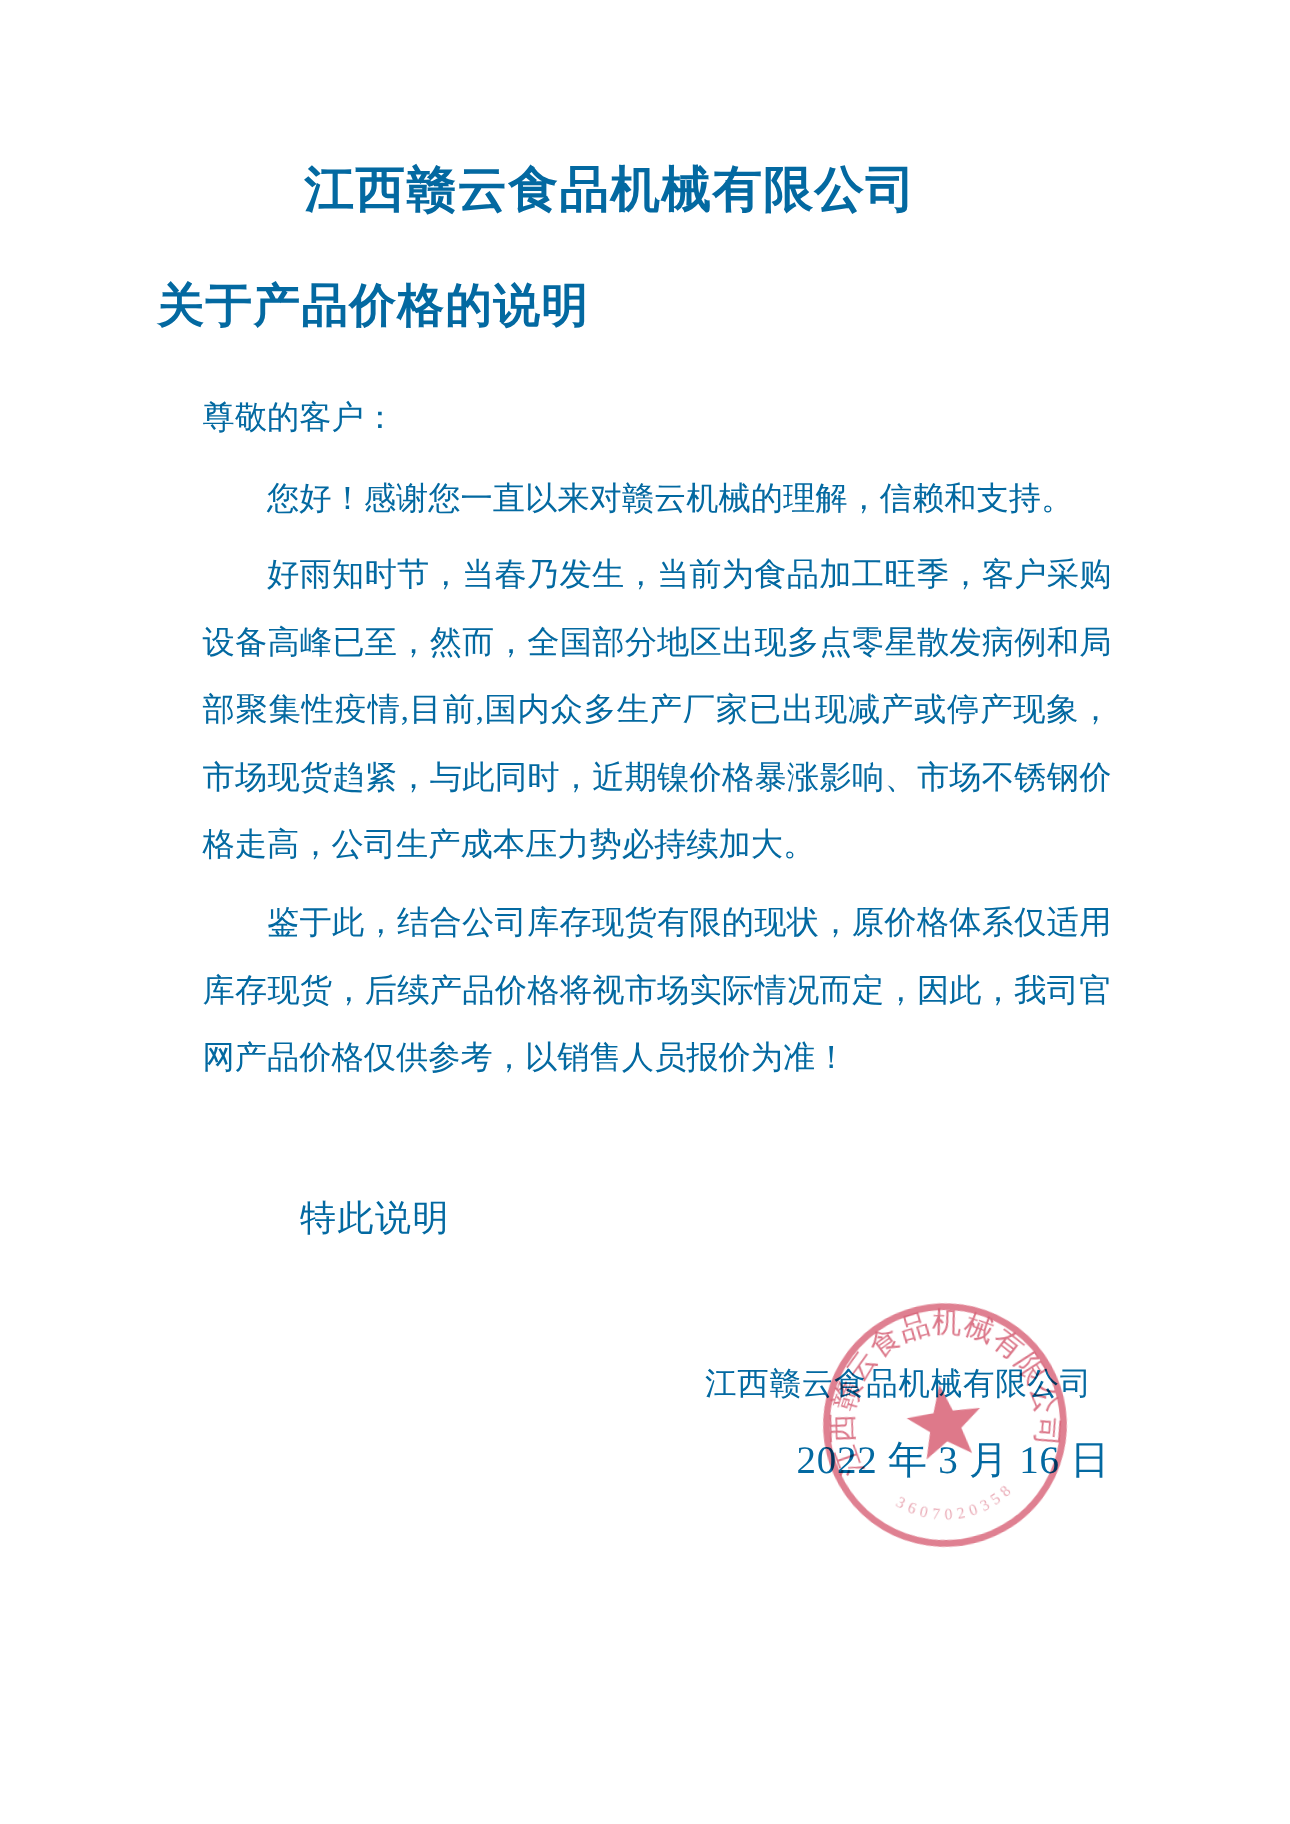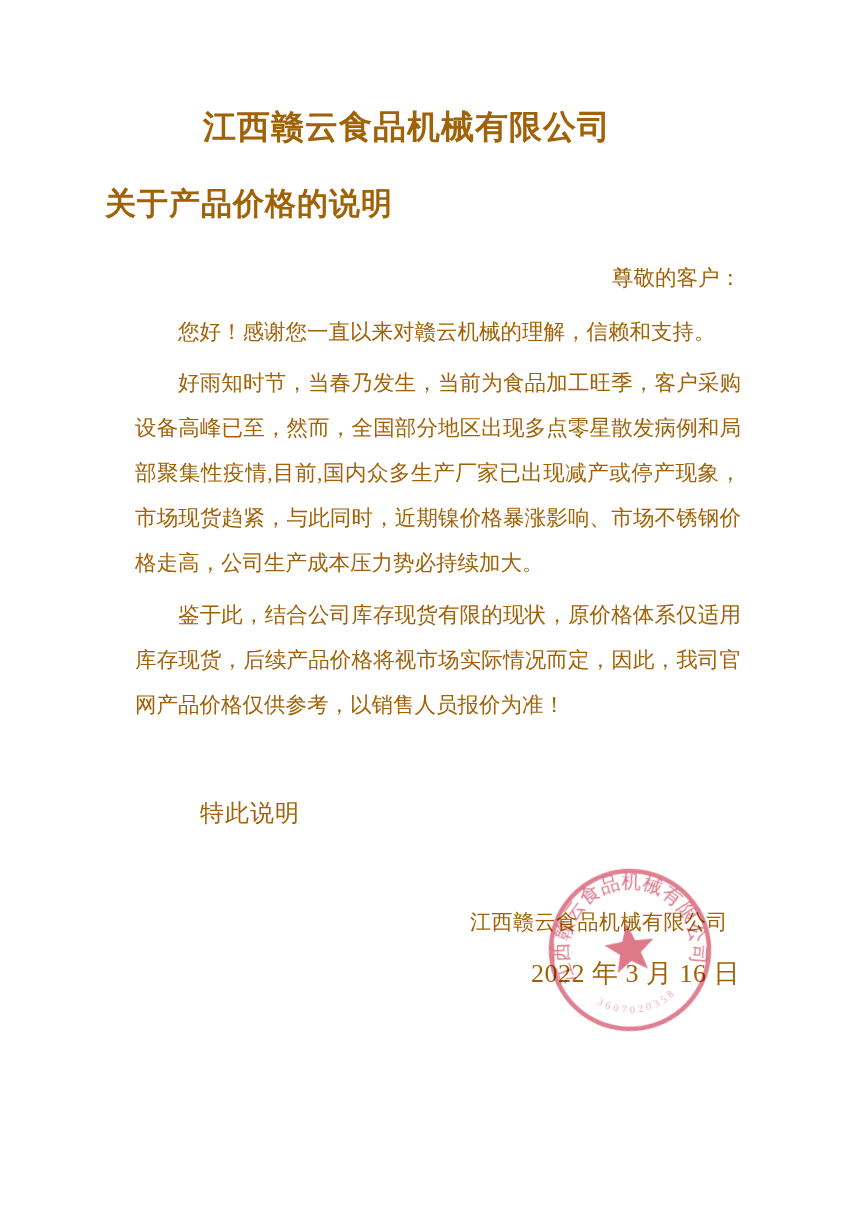--- a/index.html
+++ b/index.html
@@ -2,35 +2,35 @@
 <html><head>
 <meta charset="utf-8">
 <style>
   html,body{margin:0;padding:0;background:#ffffff;}
   .page{
     position:relative;
     width:860px;height:1216px;
     background:#ffffff;
     overflow:hidden;
     font-family:"Liberation Serif","DejaVu Serif",serif;
-    color:#a16207;
+    color:#0369a1;
   }
   .doc-title1{
     position:absolute;left:105px;top:106px;width:604px;
     font-size:33px;font-weight:bold;text-align:center;
     letter-spacing:1px;line-height:42px;margin:0;
   }
   .doc-title2{
     position:absolute;left:105px;top:184px;width:604px;
     font-size:31px;font-weight:bold;
     letter-spacing:1px;line-height:40px;margin:0;
   }
   .salutation{
     position:absolute;left:135px;top:256px;width:606px;
-    font-size:21.5px;line-height:45px;margin:0;text-align:right;
+    font-size:21.5px;line-height:45px;margin:0;
   }
   .para{
     position:absolute;left:135px;width:606px;
     font-size:21.5px;line-height:45px;margin:0;
     text-indent:2em;
     text-align:justify;
     text-justify:inter-character;
     word-break:break-all;
   }
   .para1{top:310px;}

